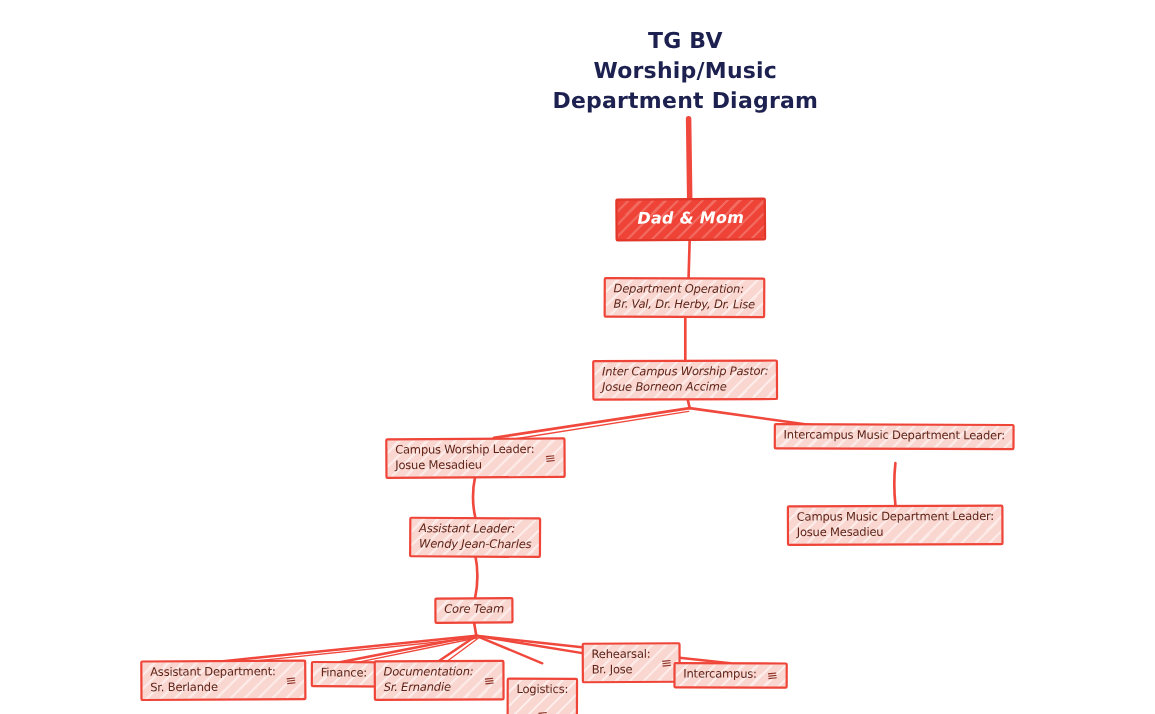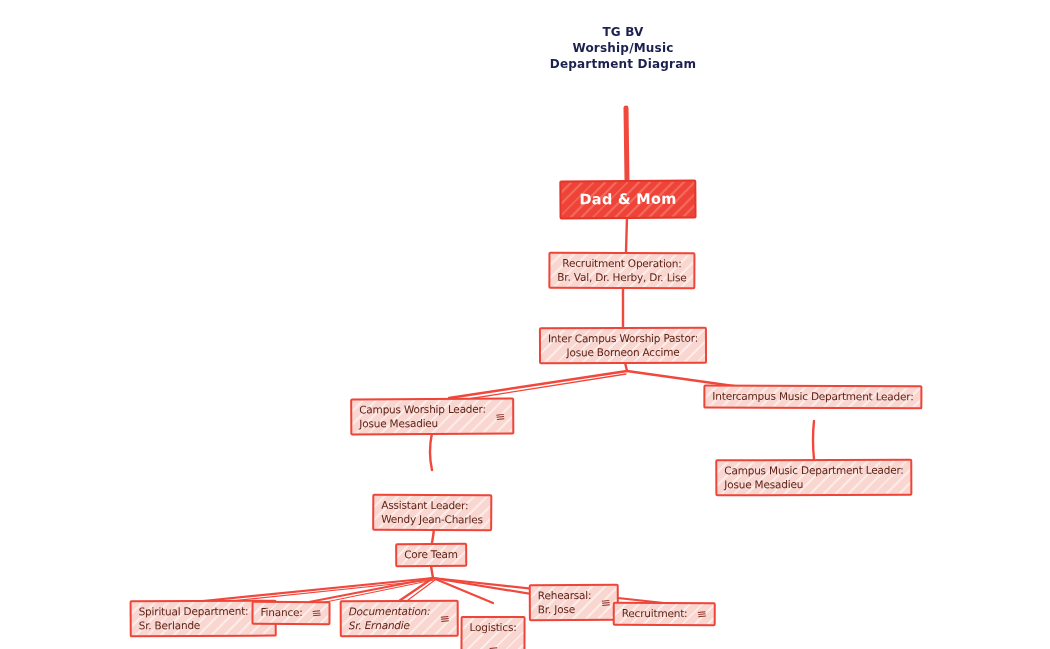--- a/index.html
+++ b/index.html
@@ -21,21 +21,21 @@
     width: 1050px; height: 649px;
     pointer-events: none;
   }
   .diagram-title {
     position: absolute;
     left: 623px;
     top: 24px;
     transform: translateX(-50%);
     text-align: center;
     color: #1d2150;
-    font-size: 12px;
+    font-size: 20px;
     font-weight: bold;
     line-height: 1.35;
     letter-spacing: 0.2px;
     white-space: nowrap;
   }
   .node {
     position: absolute;
     transform: translateX(-50%) rotate(var(--rot, 0deg));
     box-sizing: border-box;
     border: 2.2px solid #ef4438;
@@ -49,21 +49,21 @@
     font-size: 10.5px;
     letter-spacing: -0.2px;
     line-height: 1.3;
     padding: 3px 7px;
     display: flex;
     align-items: center;
     gap: 9px;
     white-space: nowrap;
   }
   .node.center { text-align: center; }
-  .node.center .node-text { text-align: center; }
+  .node.center .node-text { text-align: left; font-style: italic; }
   .node.root {
     background-color: #ee4336;
     background-image: repeating-linear-gradient(
       135deg,
       rgba(255,255,255,0) 0px, rgba(255,255,255,0) 6px,
       rgba(255,255,255,0.22) 6px, rgba(255,255,255,0.22) 8px);
     border-color: #e2382b;
     color: #ffffff;
     font-size: 14.5px;
     font-weight: bold;
@@ -124,21 +124,21 @@
     <div>Worship/Music</div>
     <div>Department Diagram</div>
   </div>
 
   <div class="node root center" style="left:628px; top:180px; --rot:-0.4deg;">
     <div class="node-text">Dad &amp; Mom</div>
   </div>
 
   <div class="node center" style="left:622px; top:252px; --rot:0.2deg;">
     <div class="node-text">
-      <div>Recruitment Operation:</div>
+      <div>Department Operation:</div>
       <div>Br. Val, Dr. Herby, Dr. Lise</div>
     </div>
   </div>
 
   <div class="node center" style="left:623px; top:327px; --rot:-0.2deg;">
     <div class="node-text">
       <div>Inter Campus Worship Pastor:</div>
       <div>Josue Borneon Accime</div>
     </div>
   </div>
@@ -157,40 +157,40 @@
     </div>
   </div>
 
   <div class="node" style="left:814px; top:459px; --rot:-0.2deg;">
     <div class="node-text">
       <div>Campus Music Department Leader:</div>
       <div>Josue Mesadieu</div>
     </div>
   </div>
 
-  <div class="node" style="left:432px; top:494px; --rot:0.3deg;">
+  <div class="node" style="left:432px; top:470px;font-style:italic; --rot:0.3deg;">
     <div class="node-text">
       <div>Assistant Leader:</div>
       <div>Wendy Jean-Charles</div>
     </div>
   </div>
 
   <div class="node center" style="left:431px; top:543px; --rot:-0.3deg;">
     <div class="node-text">Core Team</div>
   </div>
 
   <div class="node" style="left:203px; top:600px; --rot:-0.3deg;">
     <div class="node-text">
-      <div>Spiritual Department:</div>
+      <div>Assistant Department:</div>
       <div>Sr. Berlande</div>
     </div>
     <span class="notes-icon">≡</span>
   </div>
 
-  <div class="node" style="left:291px; top:601px; --rot:0.3deg;">
+  <div class="node" style="left:322px; top:601px; --rot:0.3deg;">
     <div class="node-text">Finance:</div>
     <span class="notes-icon">≡</span>
   </div>
 
   <div class="node" style="left:399px; top:600px;font-style:italic; --rot:-0.2deg;">
     <div class="node-text">
       <div>Documentation:</div>
       <div>Sr. Ernandie</div>
     </div>
     <span class="notes-icon">≡</span>
@@ -203,17 +203,17 @@
 
   <div class="node" style="left:574px; top:564px;margin-top:20px; --rot:-0.3deg;">
     <div class="node-text">
       <div>Rehearsal:</div>
       <div>Br. Jose</div>
     </div>
     <span class="notes-icon">≡</span>
   </div>
 
   <div class="node" style="left:664px; top:602px; --rot:0.2deg;">
-    <div class="node-text">Recruitment:</div>
+    <div class="node-text">Intercampus:</div>
     <span class="notes-icon">≡</span>
   </div>
 
 </div>
 
 </body></html>

